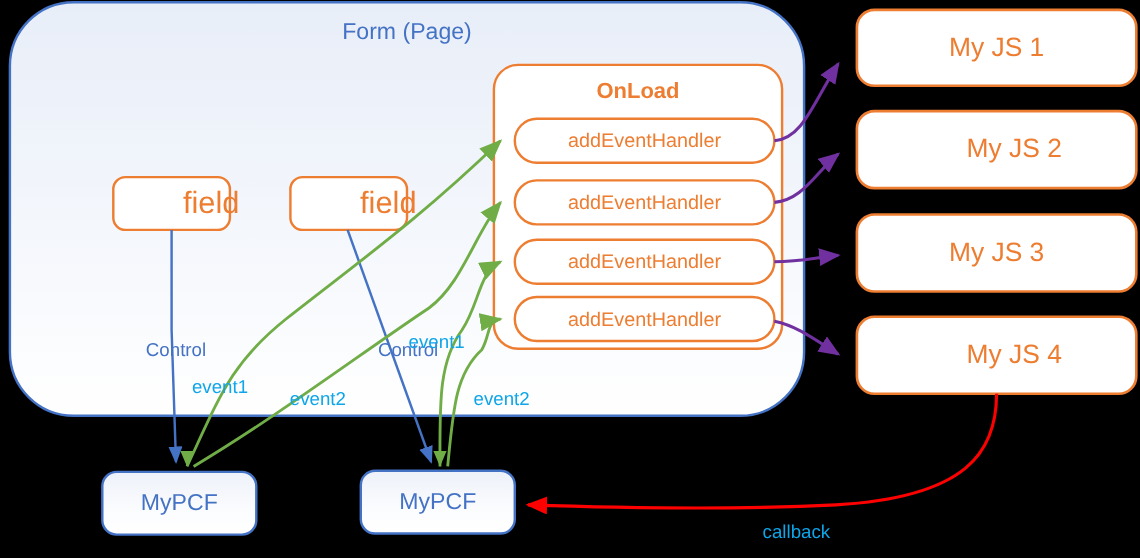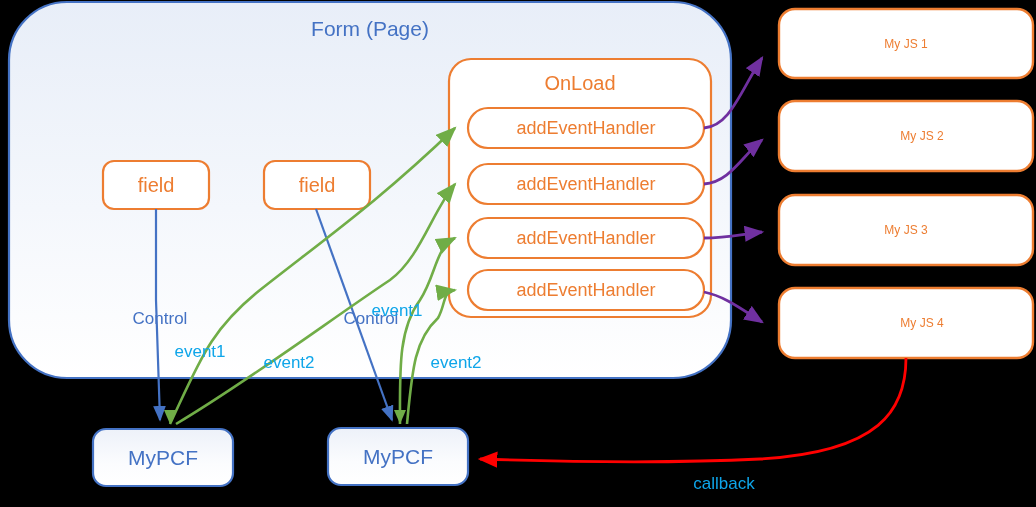--- a/index.html
+++ b/index.html
@@ -30,24 +30,24 @@
     justify-content: center;
     text-align: center;
     pointer-events: none;
     white-space: nowrap;
   }
   .orange-text { color: #ED7D31; }
   .blue-text   { color: #4472C4; }
   .olive-text  { color: #0ea5e9; }
 
   .t-form      { font-size: 21px; }
-  .t-onload    { font-size: 20px; }
-  .t-field     { font-size: 20px; }
+  .t-onload    { font-size: 20px; font-weight: bold; }
+  .t-field     { font-size: 28px; padding-left: 36px; }
   .t-aeh       { font-size: 18px; }
-  .t-js        { font-size: 12px; }
+  .t-js        { font-size: 24px; }
   .t-pcf       { font-size: 21px; }
   .t-edge      { font-size: 17px; }
 </style>
 </head>
 <body>
 
 <div id="canvas">
 
   <svg class="layer" viewBox="0 0 1036 507" xmlns="http://www.w3.org/2000/svg">
     <defs>

